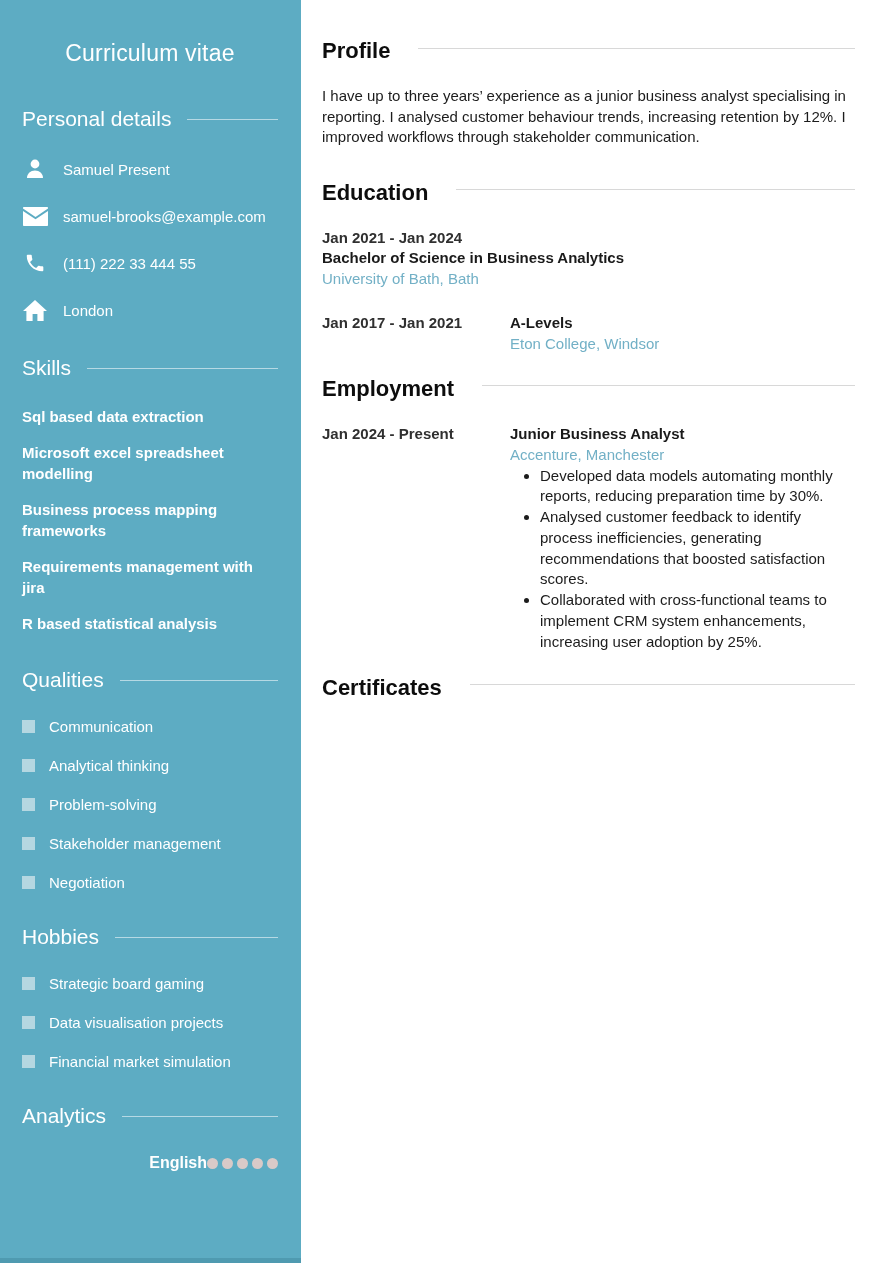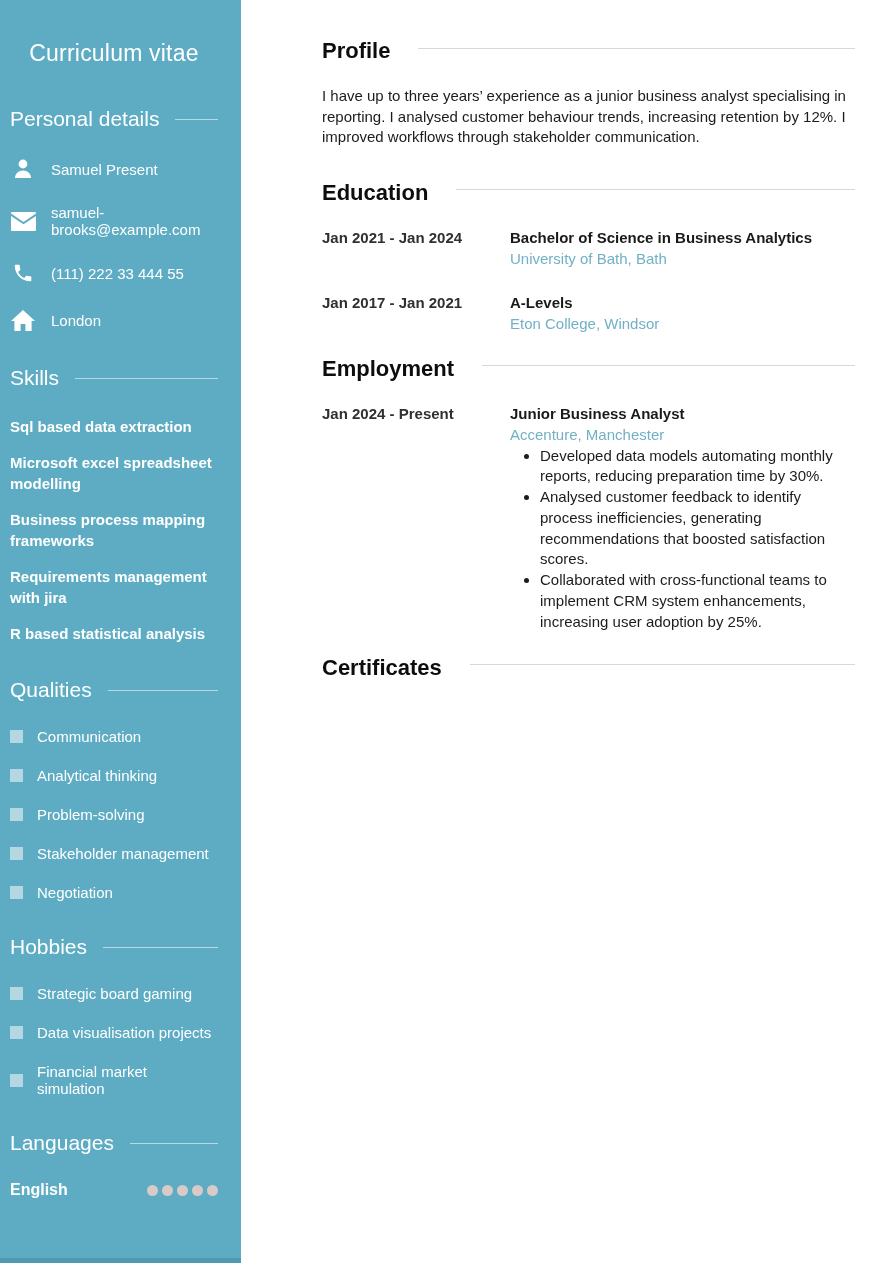--- a/index.html
+++ b/index.html
@@ -9,24 +9,24 @@
     position: relative;
     width: 893px;
     height: 1263px;
     background: #ffffff;
     overflow: hidden;
   }
   
   .sidebar {
     position: absolute;
     left: 0; top: 0; bottom: 0;
-    width: 241px;
+    width: 301px;
     background: var(--sidebar-bg, #5dacc3);
     color: #ffffff;
-    padding: 40px 23px 0 10px;
+    padding: 40px 23px 0 22px;
   }
   .sidebar::after {
     content: "";
     position: absolute;
     left: 0; right: 0; bottom: 0;
     height: 5px;
     background: var(--sidebar-edge, #4f9ab0);
   }
   .cv-title {
     text-align: center;
@@ -83,21 +83,21 @@
   .bullet-row .sq {
     width: 13px;
     height: 13px;
     background: var(--square-bullet, #b5d7e1);
     margin-right: 14px;
     flex: none;
   }
   .language-row {
     display: flex;
     align-items: center;
-    justify-content: space-between;
+    justify-content: flex-end;
     margin-top: 14px;
   }
   .language-name { font-size: 16px; font-weight: 700; }
   .dots { display: flex; gap: 4px; }
   .dot {
     width: 11px; height: 11px;
     border-radius: 50%;
     background: var(--level-dot, #d9cac8);
   }
   
@@ -160,21 +160,21 @@
   }
   .entry ul {
     margin-top: 1px;
     padding-left: 30px;
     font-size: 15px;
     line-height: 20.8px;
     color: #1c1c1c;
   }
   .entry ul li { margin-bottom: 0; }
   .section-gap { margin-top: 22px; }
-  .edu-gap { margin-bottom: 24px; }
+  .edu-gap { margin-bottom: 24px; flex-direction: column; }
   .cert-entry { margin-top: 30px; }
 </style>
 </head>
 <body>
 
 <div class="page">
 
   <aside class="sidebar">
 
     <div class="cv-title">Curriculum vitae</div>
@@ -275,21 +275,21 @@
         <span>Data visualisation projects</span>
       </div>
       <div class="bullet-row">
         <span class="sq"></span>
         <span>Financial market simulation</span>
       </div>
     </div>
 
     <div class="sb-section">
       <div class="sb-heading">
-        <h2>Languages</h2>
+        <h2>Analytics</h2>
         <div class="rule"></div>
       </div>
       <div class="language-row">
         <span class="language-name">English</span>
         <span class="dots">
           <span class="dot"></span>
           <span class="dot"></span>
           <span class="dot"></span>
           <span class="dot"></span>
           <span class="dot"></span>

